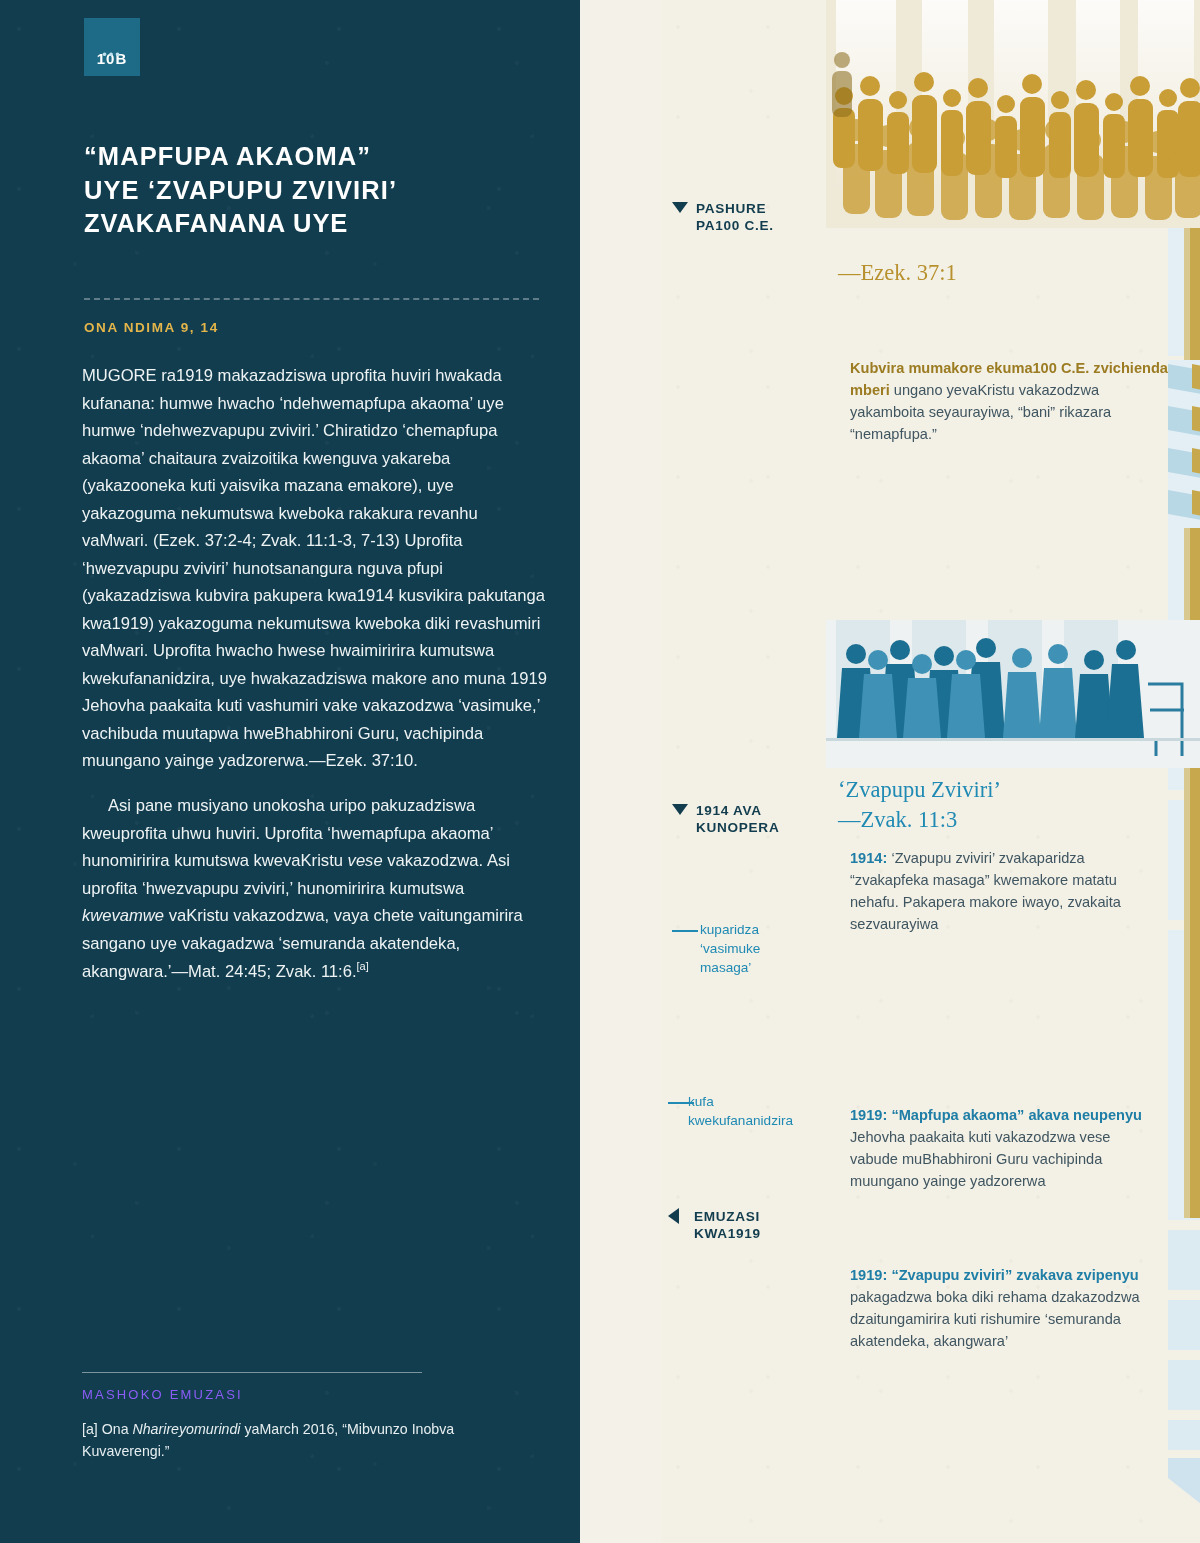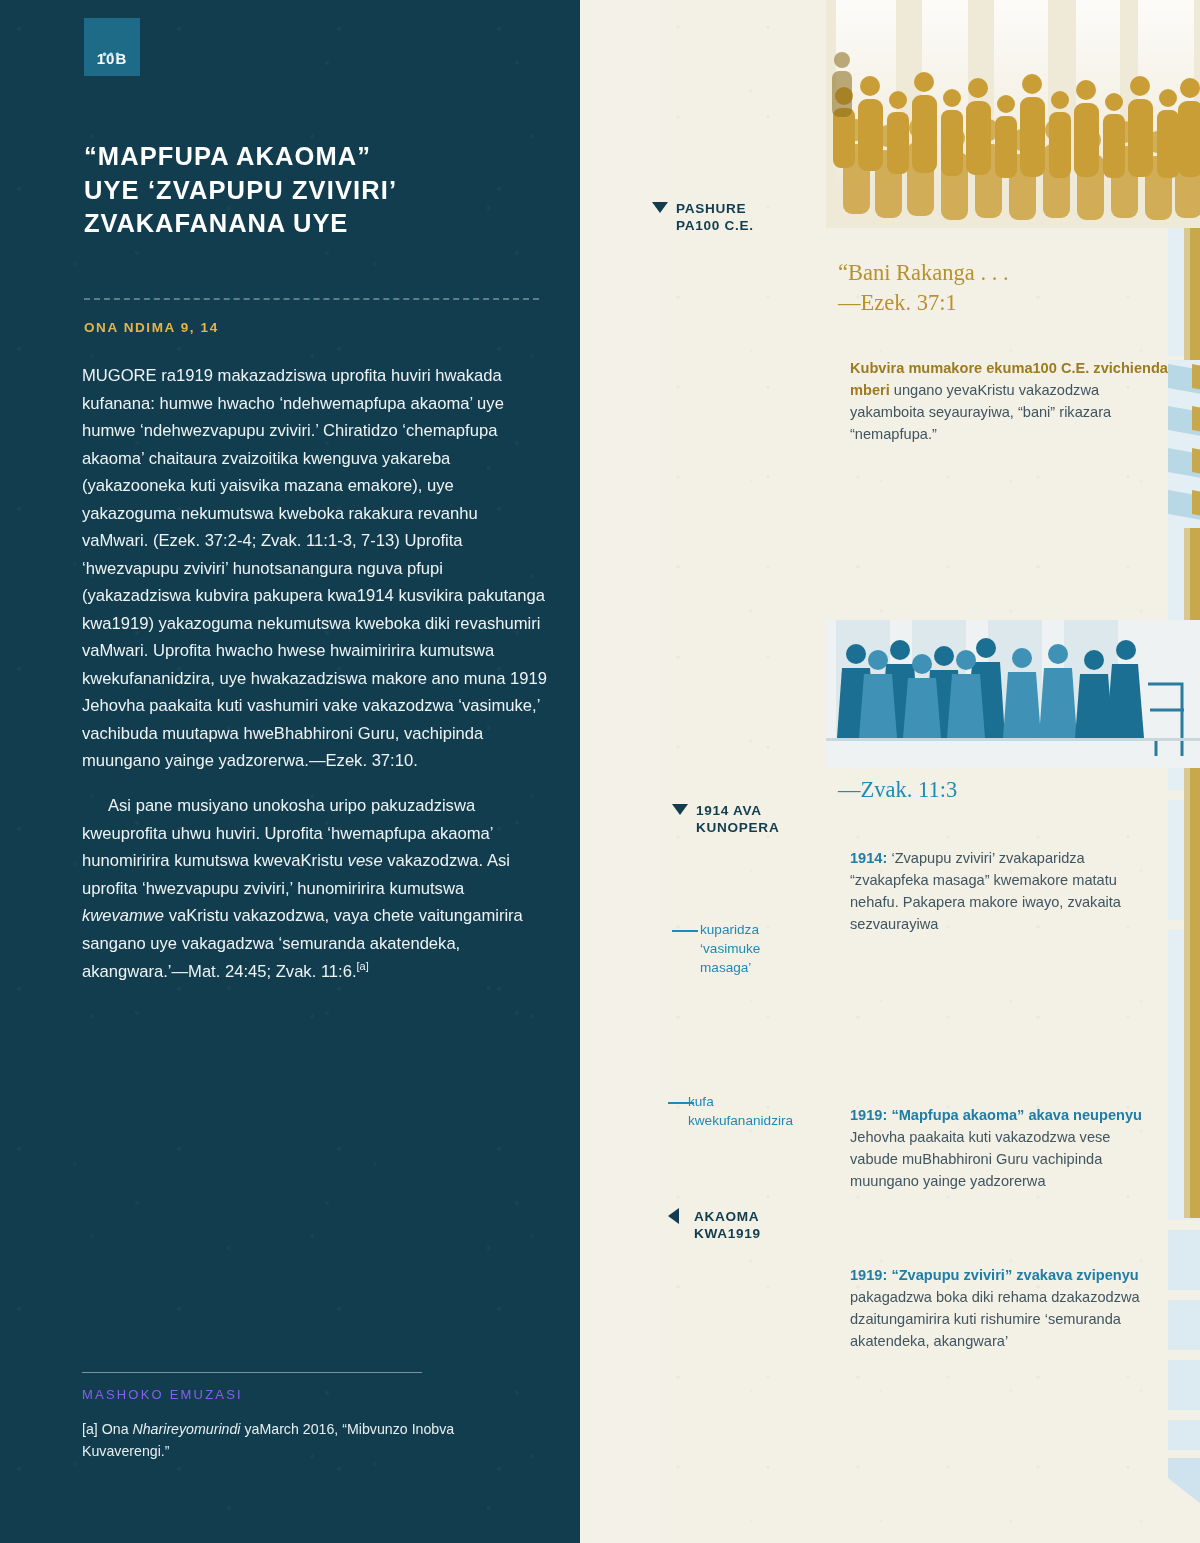--- a/index.html
+++ b/index.html
@@ -199,40 +199,40 @@
       <g fill="#dcc88d">
         <rect x="24" y="0" width="6" height="168" opacity=".0"></rect>
       </g>
     </svg>
   </div>
 
   <div class="bar-gold" style="top:528px; height:690px;"></div>
 
 </div>
 
-<div class="marker" style="left:652px; top:200px; width:120px;">
+<div class="marker" style="left:672px; top:200px; width:120px;">
   <span class="tri-down"></span>
   <div style="position:absolute; left:24px; top:0;">
     <div>PASHURE</div>
     <div>PA100 C.E.</div>
   </div>
 </div>
 
 <div class="marker" style="left:672px; top:802px; width:130px;">
   <span class="tri-down"></span>
   <div style="position:absolute; left:24px; top:0;">
     <div>1914 AVA</div>
     <div>KUNOPERA</div>
   </div>
 </div>
 
 <div class="marker" style="left:668px; top:1208px; width:130px;">
   <span class="tri-left"></span>
   <div style="position:absolute; left:26px; top:0;">
-    <div>AKAOMA</div>
+    <div>EMUZASI</div>
     <div>KWA1919</div>
   </div>
 </div>
 
 <div class="callout" style="left:700px; top:920px; width:120px;">
   <span class="line"></span>
   <div>kuparidza</div>
   <div>‘vasimuke</div>
   <div>masaga’</div>
 </div>
@@ -308,21 +308,20 @@
       </g>
     </g>
     <g fill="#8a6a18" opacity="0.55">
       <circle cx="16" cy="60" r="8"></circle>
         <rect x="6" y="71" width="20" height="46" rx="7"></rect>
     </g>
   </svg>
 </div>
 
 <div class="head-serif" style="left:838px; top:258px; width:340px;">
-  <div>“Bani Rakanga . . .</div>
   <div>—Ezek. 37:1</div>
 </div>
 
 <div class="rbody" style="left:850px; top:358px; width:318px;">
   <span class="b-gold">Kubvira mumakore ekuma100 C.E. zvichienda mberi</span><span> ungano yevaKristu vakazodzwa yakamboita seyaurayiwa, “bani” rikazara “nemapfupa.”</span>
 </div>
 
 <div class="art2">
   <div style="position:absolute; inset:0; background:#eef2f3;"></div>
   <svg width="374" height="148" viewBox="0 0 374 148" style="position:absolute;left:0;top:0;">
@@ -363,20 +362,21 @@
     <g stroke="#2b7d9f" stroke-width="3" fill="none">
       <path d="M322 64 h34 v54"></path>
       <path d="M324 90 h34"></path>
       <path d="M330 118 v18 M356 118 v18"></path>
     </g>
     <rect x="0" y="118" width="374" height="3" fill="#c9d8dd"></rect>
   </svg>
 </div>
 
 <div class="head-serif blue" style="left:838px; top:775px; width:340px;">
+  <div>‘Zvapupu Zviviri’</div>
   <div>—Zvak. 11:3</div>
 </div>
 
 <div class="rbody" style="left:850px; top:848px; width:300px;">
   <span class="b-blue">1914:</span><span> ‘Zvapupu zviviri’ zvakaparidza “zvakapfeka masaga” kwemakore matatu nehafu. Pakapera makore iwayo, zvakaita sezvaurayiwa</span>
 </div>
 
 <div class="rbody" style="left:850px; top:1105px; width:300px;">
   <span class="b-blue">1919: “Mapfupa akaoma” akava neupenyu</span><span> Jehovha paakaita kuti vakazodzwa vese vabude muBhabhironi Guru vachipinda muungano yainge yadzorerwa</span>
 </div>

